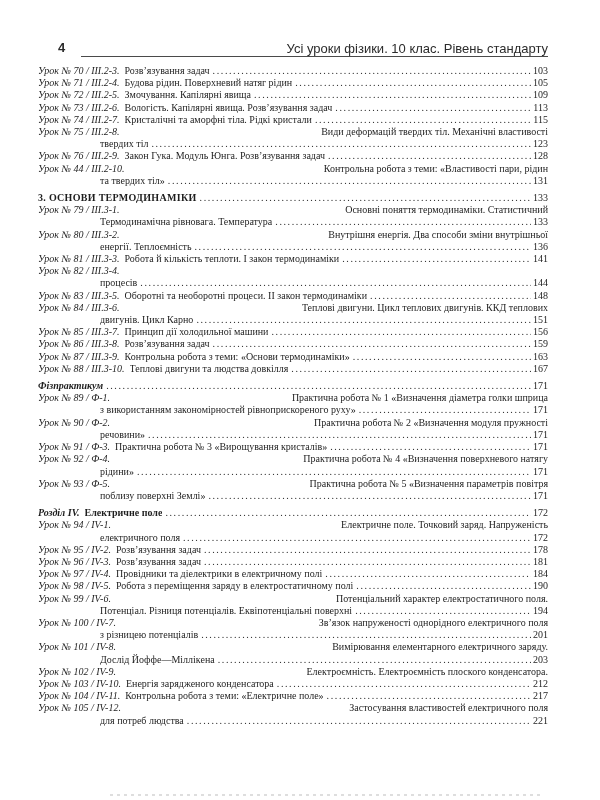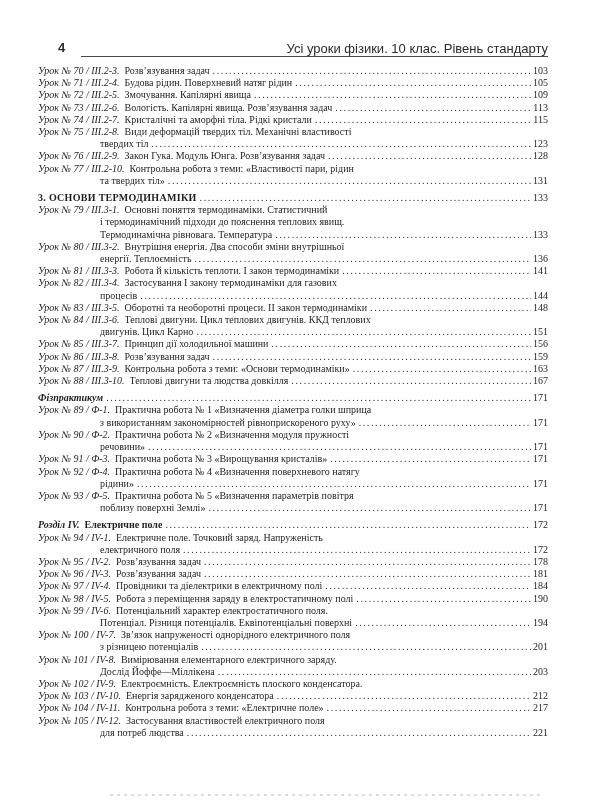--- a/index.html
+++ b/index.html
@@ -40,20 +40,21 @@
     margin:8px 52px 0 38px;
     font-size:10px;
     line-height:12.2px;
     color:#1e1e1e;
   }
   .row {
     display:flex;
     align-items:baseline;
     white-space:nowrap;
     overflow:hidden;
+    justify-content:space-between;
   }
   .row.gap { margin-top:5px; }
   .row .label {
     font-style:italic;
     margin-right:5px;
     white-space:pre;
     flex:0 0 auto;
   }
   .row .text {
     white-space:pre;
@@ -140,41 +141,38 @@
         <span class="dots"></span>
         <span class="pageref">123</span>
       </div>
       <div class="row entry">
         <span class="label">Урок № 76 / ІІІ.2-9.</span>
         <span class="text">Закон Гука. Модуль Юнга. Розв’язування задач</span>
         <span class="dots"></span>
         <span class="pageref">128</span>
       </div>
       <div class="row entry">
-        <span class="label">Урок № 77 / ІІІ.2-10.</span>
+        <span class="label">Урок № 44 / ІІІ.2-10.</span>
         <span class="text">Контрольна робота з теми: «Властивості пари, рідин</span>
       </div>
       <div class="row entry indent">
         <span class="text">та твердих тіл»</span>
         <span class="dots"></span>
         <span class="pageref">131</span>
       </div>
       <div class="row section-caps gap">
         <span class="text">3. ОСНОВИ ТЕРМОДИНАМІКИ</span>
         <span class="dots"></span>
         <span class="pageref">133</span>
       </div>
       <div class="row entry">
         <span class="label">Урок № 79 / ІІІ.3-1.</span>
         <span class="text">Основні поняття термодинаміки. Статистичний</span>
       </div>
       <div class="row entry indent">
-        <span class="text">і термодинамічний підходи до пояснення теплових явищ.</span>
-      </div>
-      <div class="row entry indent">
         <span class="text">Термодинамічна рівновага. Температура</span>
         <span class="dots"></span>
         <span class="pageref">133</span>
       </div>
       <div class="row entry">
         <span class="label">Урок № 80 / ІІІ.3-2.</span>
         <span class="text">Внутрішня енергія. Два способи зміни внутрішньої</span>
       </div>
       <div class="row entry indent">
         <span class="text">енергії. Теплоємність</span>
@@ -182,21 +180,20 @@
         <span class="pageref">136</span>
       </div>
       <div class="row entry">
         <span class="label">Урок № 81 / ІІІ.3-3.</span>
         <span class="text">Робота й кількість теплоти. І закон термодинаміки</span>
         <span class="dots"></span>
         <span class="pageref">141</span>
       </div>
       <div class="row entry">
         <span class="label">Урок № 82 / ІІІ.3-4.</span>
-        <span class="text">Застосування І закону термодинаміки для газових</span>
       </div>
       <div class="row entry indent">
         <span class="text">процесів</span>
         <span class="dots"></span>
         <span class="pageref">144</span>
       </div>
       <div class="row entry">
         <span class="label">Урок № 83 / ІІІ.3-5.</span>
         <span class="text">Оборотні та необоротні процеси. ІІ закон термодинаміки</span>
         <span class="dots"></span>

